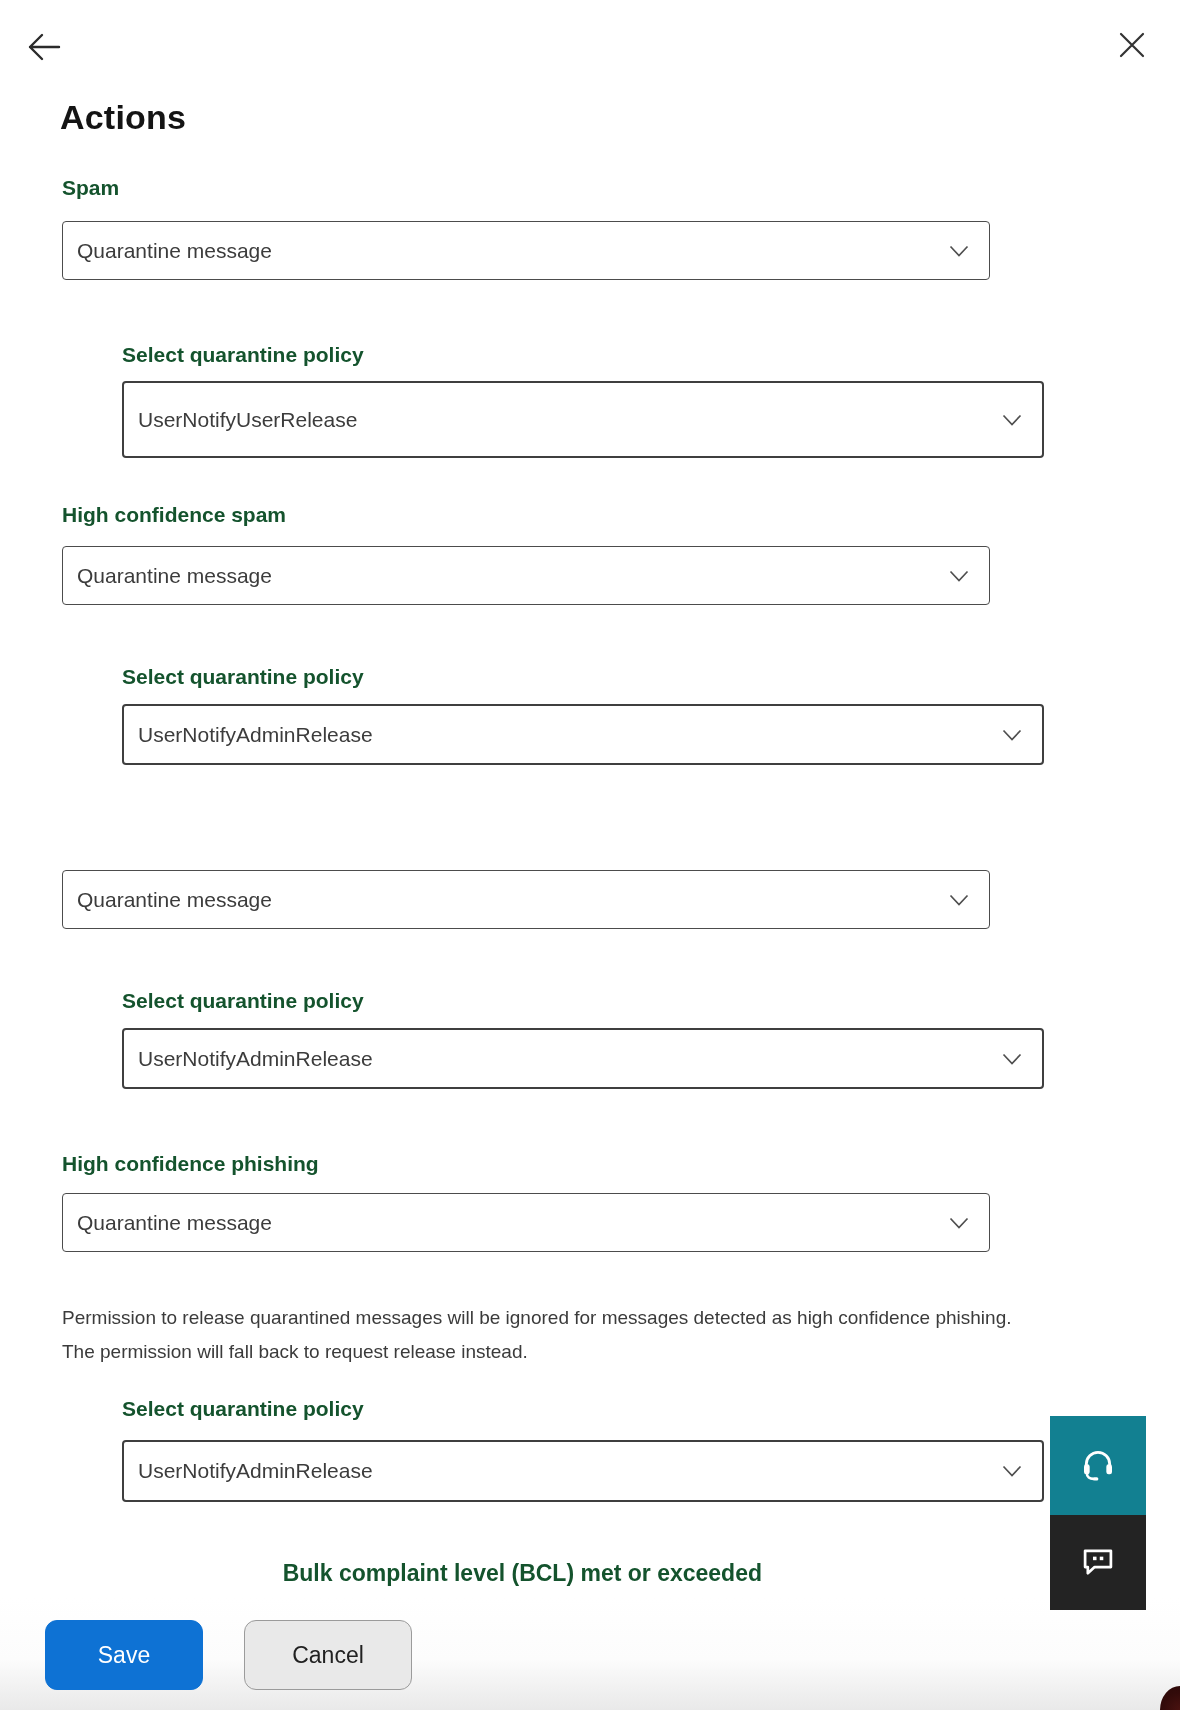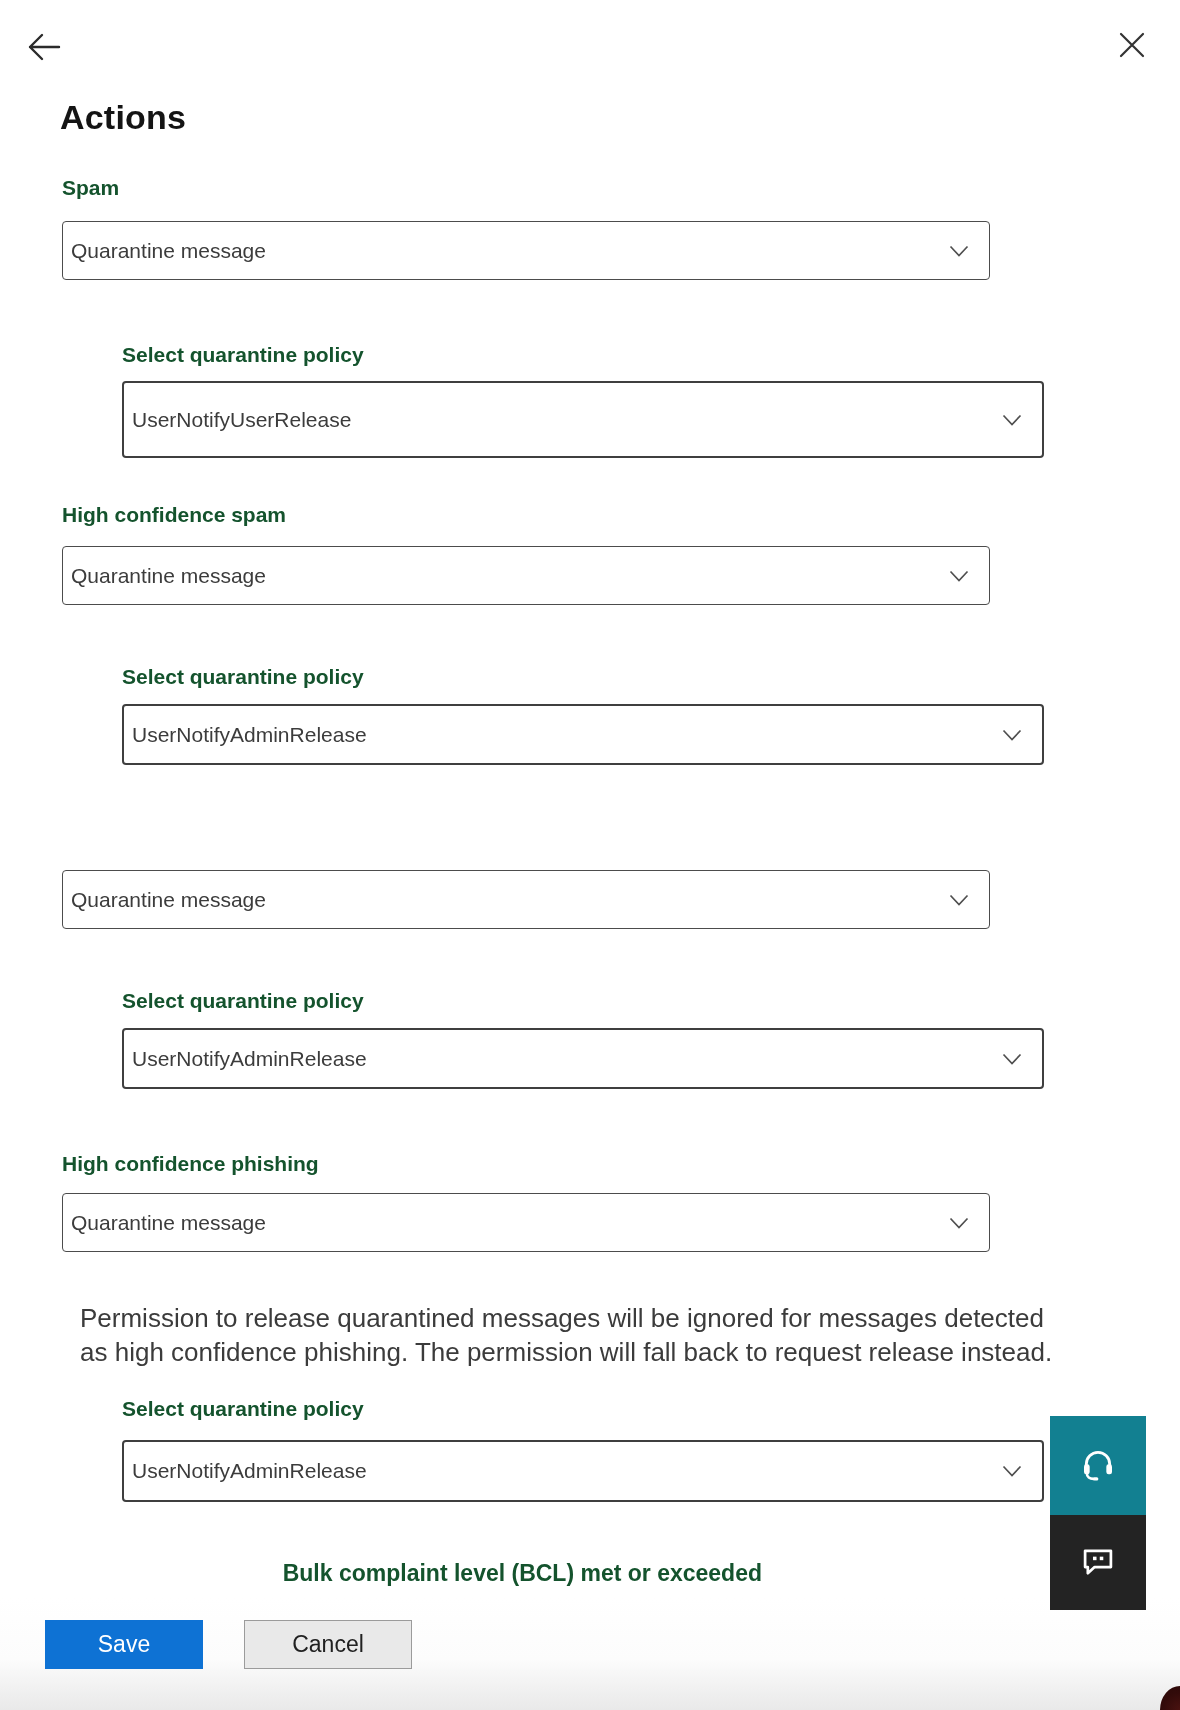--- a/index.html
+++ b/index.html
@@ -14,40 +14,40 @@
   .icon-btn{background:none;border:none;padding:0;cursor:pointer;position:absolute;}
   
   .page-title{left:60px;top:98px;font-size:34px;font-weight:700;color:#141414;letter-spacing:.2px;}
   
   .flabel{font-size:21px;font-weight:700;color:#14532d;}
   
   .dd{
     position:absolute;background:#fff;
     border:1.5px solid #4c4c4c;border-radius:4px;
     display:flex;align-items:center;
-    padding:0 52px 0 8px;box-sizing:border-box;
+    padding:0 52px 0 14px;box-sizing:border-box;
     font-size:21px;color:#3c3c3c;cursor:pointer;
   }
   .dd.inner{border-width:2px;border-color:#3f3f3f;}
   .dd .chev{position:absolute;right:20px;top:50%;transform:translateY(-50%);display:flex;}
   
   .note{
     left:62px;top:1301px;width:985px;
-    font-size:26px;line-height:34px;color:#3b3b3b;margin-left:18px;
+    font-size:19px;line-height:34px;color:#3b3b3b;
   }
   
   .bulk-wrap{left:62px;top:1560px;width:700px;height:37px;overflow:hidden;z-index:1;text-align:right;}
   .bulk-wrap .flabel{font-size:23px;}
   
   .footer{
     left:0;top:1597px;width:1180px;height:113px;z-index:2;
     background:linear-gradient(180deg,#ffffff 0%,#fcfcfc 55%,#e9e9e9 100%);
   }
   .btn{
-    position:absolute;top:23px;height:49px;border-radius:0;
+    position:absolute;top:23px;height:70px;border-radius:12px;
     font-family:"Liberation Sans", sans-serif;font-size:23px;
     display:flex;align-items:center;justify-content:center;cursor:pointer;
   }
   .btn-primary{left:45px;width:158px;background:#0e72d4;border:1px solid #0e72d4;color:#ffffff;}
   .btn-secondary{left:244px;width:168px;background:#e9e9e9;border:1px solid #9b9b9b;color:#212121;}
   
   .widget{
     position:absolute;left:1050px;width:96px;border:none;padding:0;cursor:pointer;
     display:flex;align-items:center;justify-content:center;z-index:3;
   }

